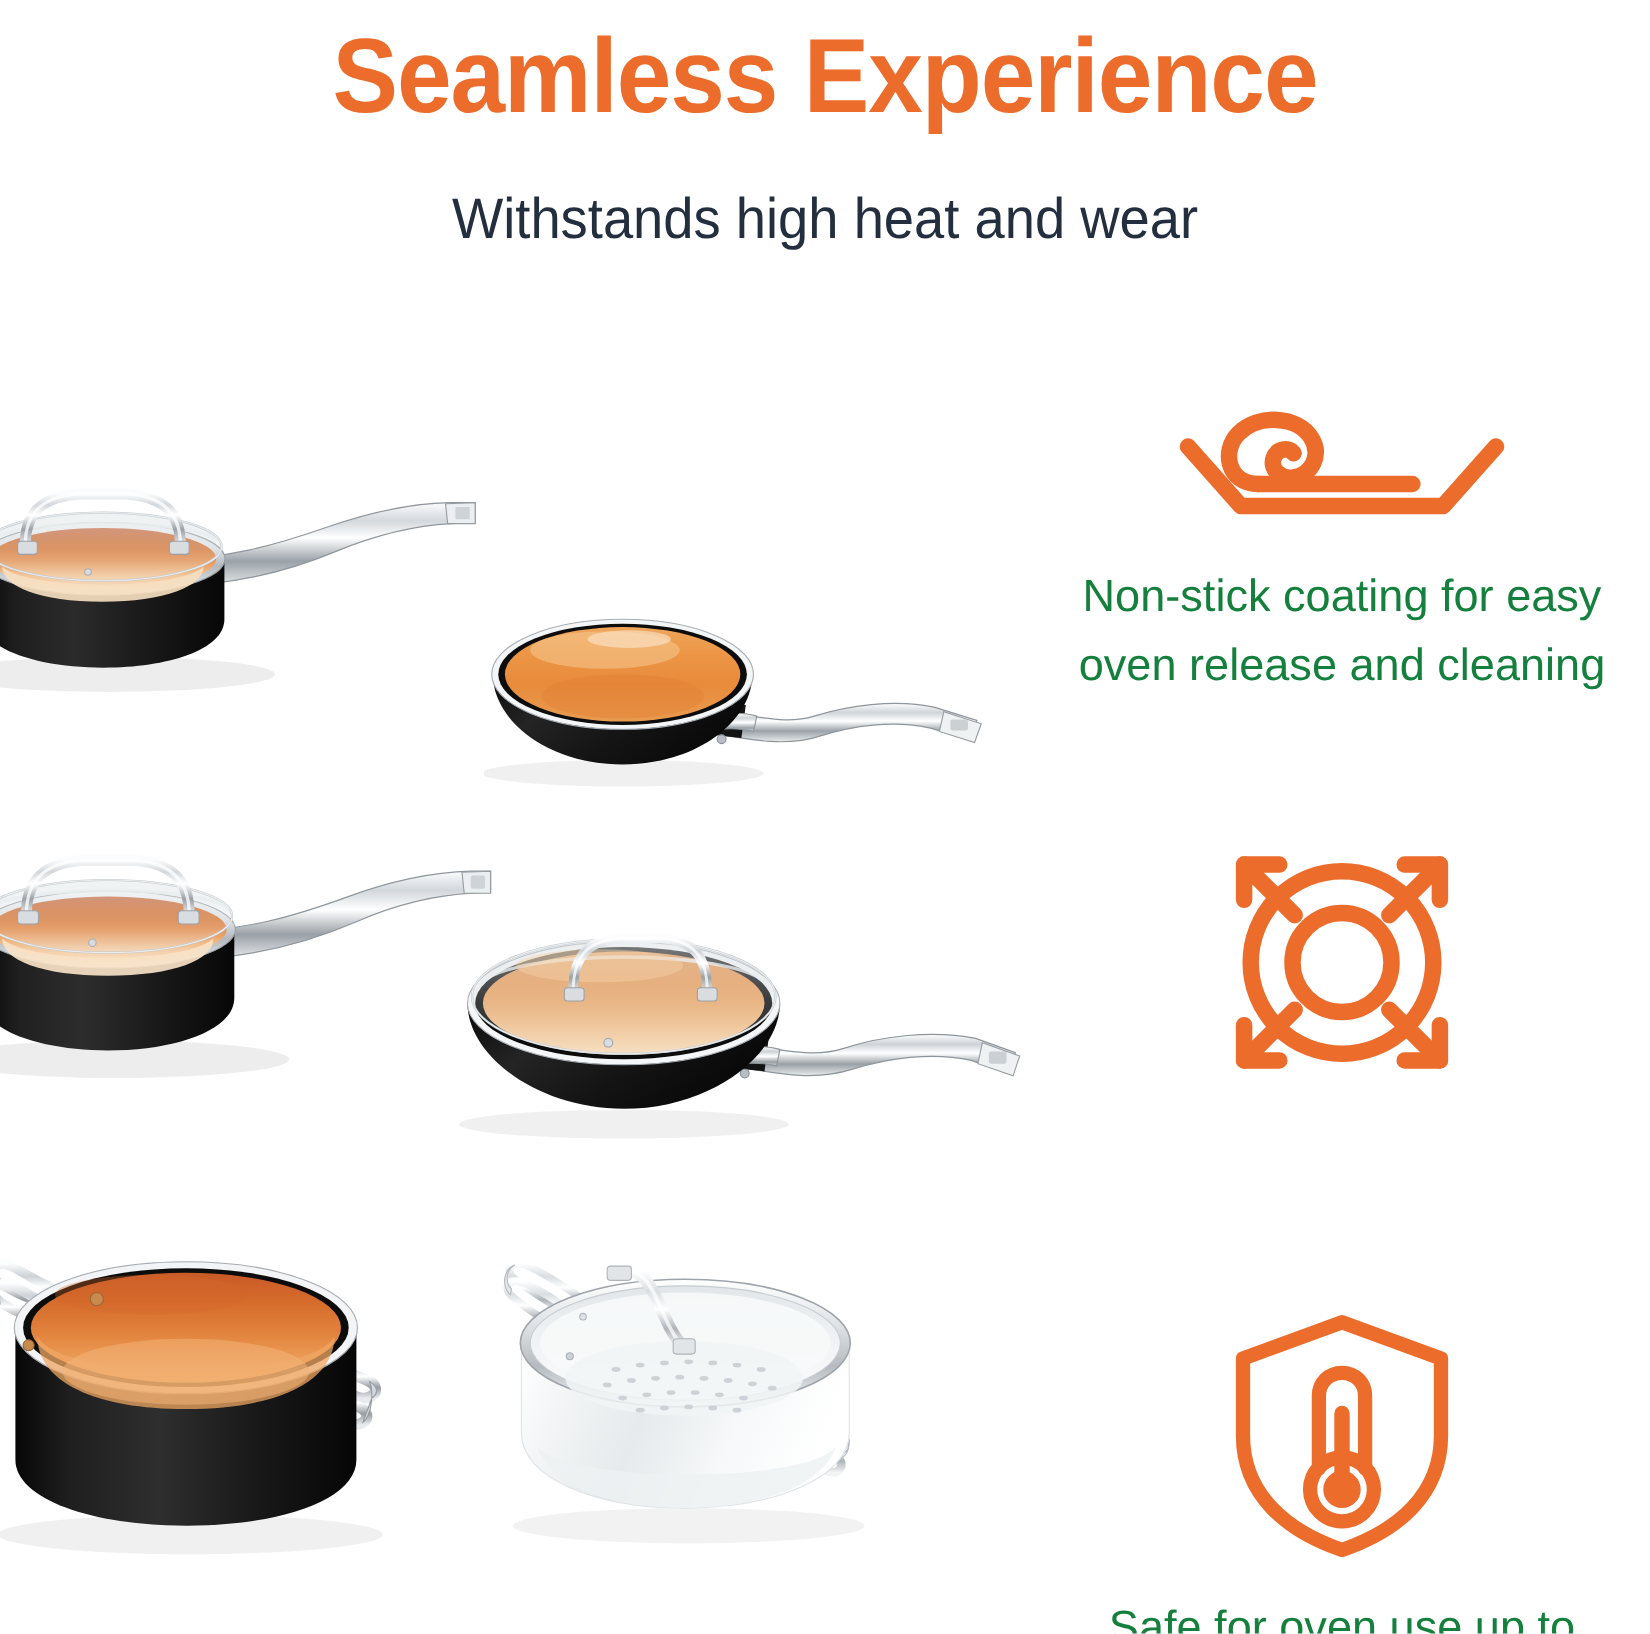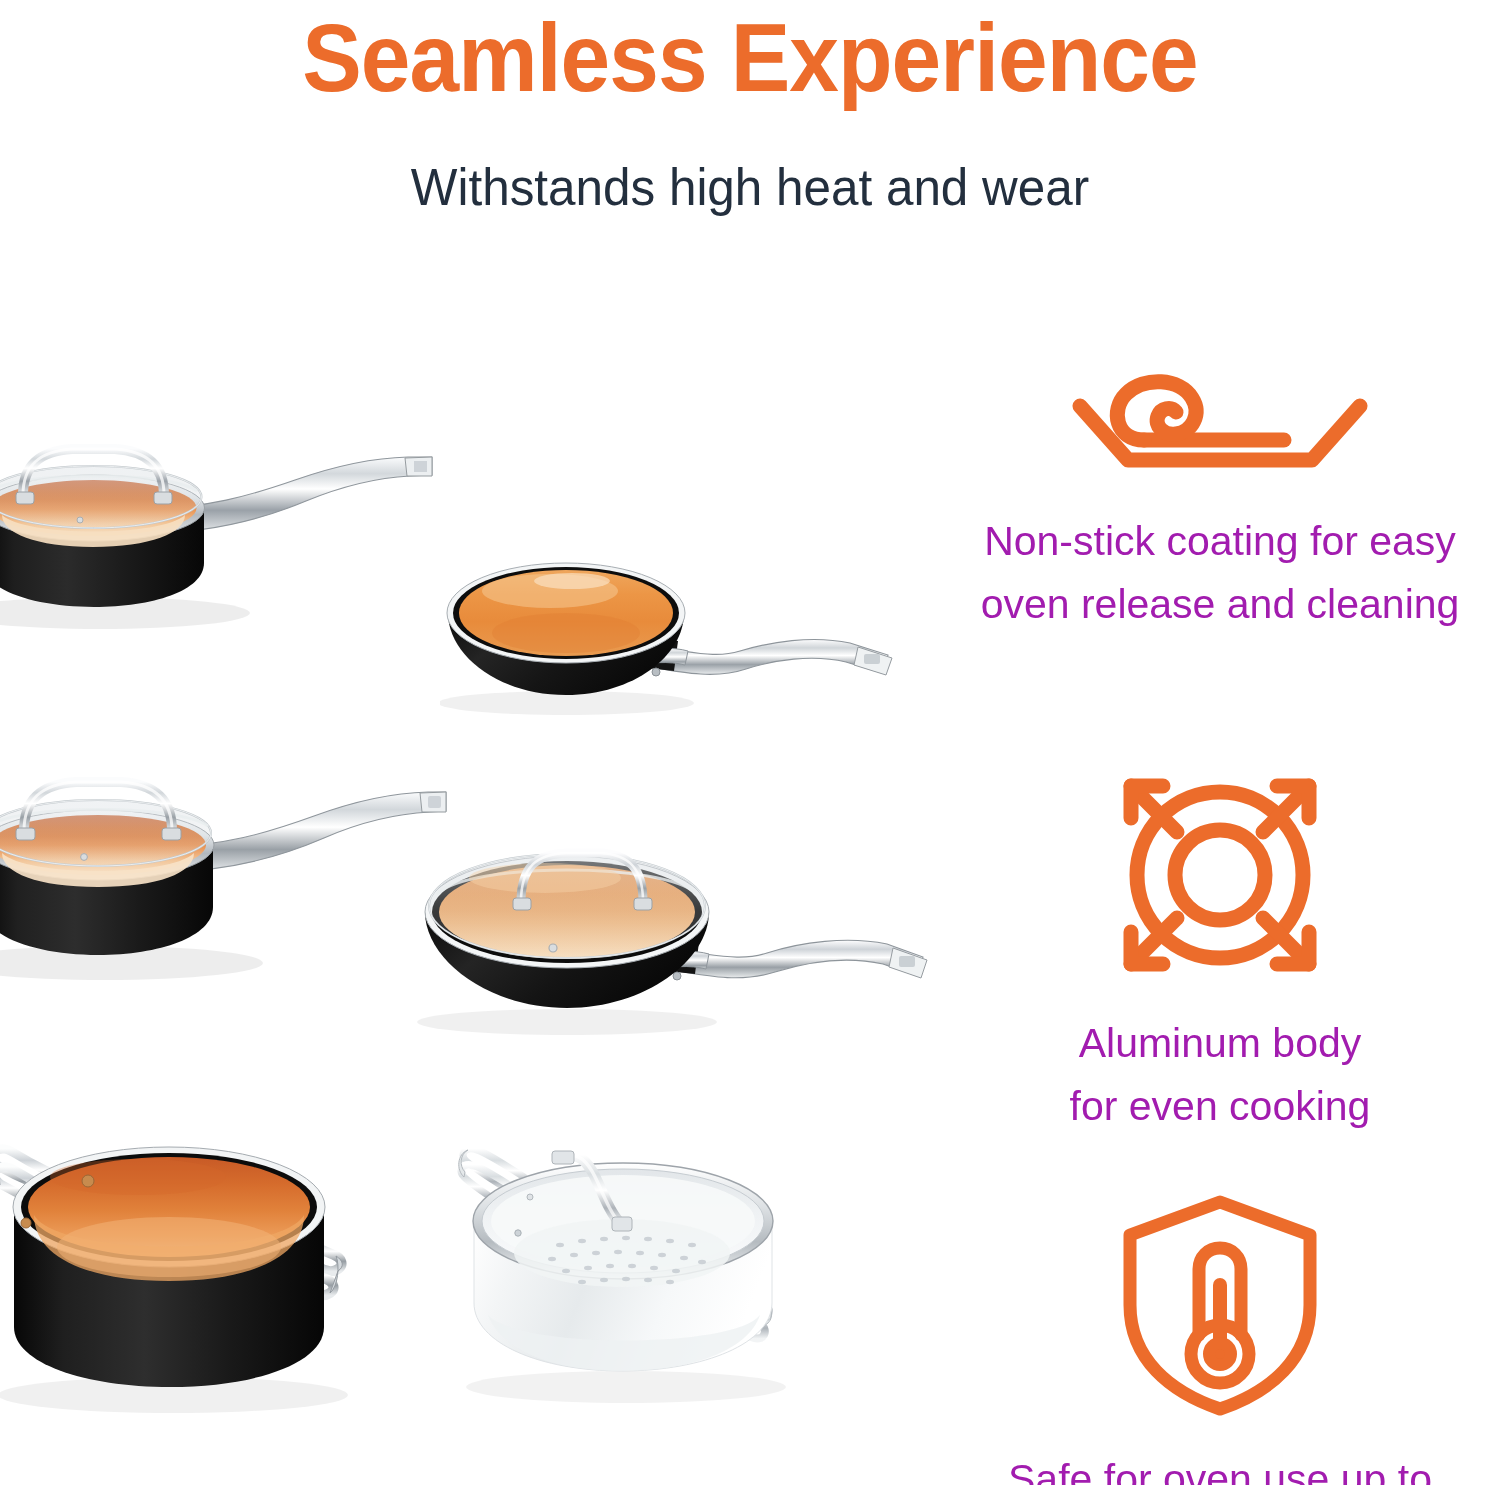--- a/index.html
+++ b/index.html
@@ -7,21 +7,21 @@
   html,body{ background:#ffffff; }
   body{
     width:1500px; height:1485px;
     font-family:"Liberation Sans", sans-serif;
     color:#232F3E;
     overflow:hidden;
     position:relative;
   }
 
   
-  .header{ width:100%; padding-top:4px; text-align:center; }
+  .header{ width:100%; padding-top:16px; text-align:center; }
   .title{
     font-family:"Liberation Sans", sans-serif;
     font-weight:700;
     font-size:96px;
     line-height:108px;
     letter-spacing:-1px;
     color:#EC6C2B;
     transform:scaleX(0.93);
     transform-origin:center top;
     white-space:nowrap;
@@ -46,21 +46,21 @@
 
   
   .feature{ width:100%; text-align:center; }
   .feature .icon-wrap{
     width:100%; display:flex; justify-content:center; align-items:flex-end;
   }
   .feature .caption{
     font-size:41px;
     line-height:63px;
     font-weight:400;
-    color:#a21caf;
+    color:#15803d;
     white-space:nowrap;
   }
   .f1{ position:absolute; top:0;   left:0; }
   .f2{ position:absolute; top:330px; left:0; }
   .f3{ position:absolute; top:762px; left:0; }
   .f1 .icon-wrap{ height:120px; }
   .f2 .icon-wrap{ height:300px; }
   .f3 .icon-wrap{ height:296px; }
   .f1 .captions{ margin-top:30px; }
   .f2 .captions{ margin-top:22px; }
@@ -493,24 +493,20 @@
             <path d="M172 26 L204 26 L204 58"></path>
 
             <path d="M72 158 L26 204"></path>
             <path d="M26 172 L26 204 L58 204"></path>
 
             <path d="M158 158 L204 204"></path>
             <path d="M172 204 L204 204 L204 172"></path>
           </g>
         </svg>
       </div>
-      <div class="captions">
-        <div class="caption">Aluminum body</div>
-        <div class="caption">for even cooking</div>
-      </div>
     </div>
 
     <div class="feature f3">
       <div class="icon-wrap">
         <svg width="205" height="225" viewBox="0 0 205 225">
           <g fill="none" stroke="#EC6C2B" stroke-width="13" stroke-linecap="round" stroke-linejoin="round">
 
             <path d="M102 9 L192 42 L192 112 C192 166 152 199 102 216 C 52 199 12 166 12 112 L12 42 Z"></path>
 
             <circle cx="102" cy="161" r="29"></circle>

